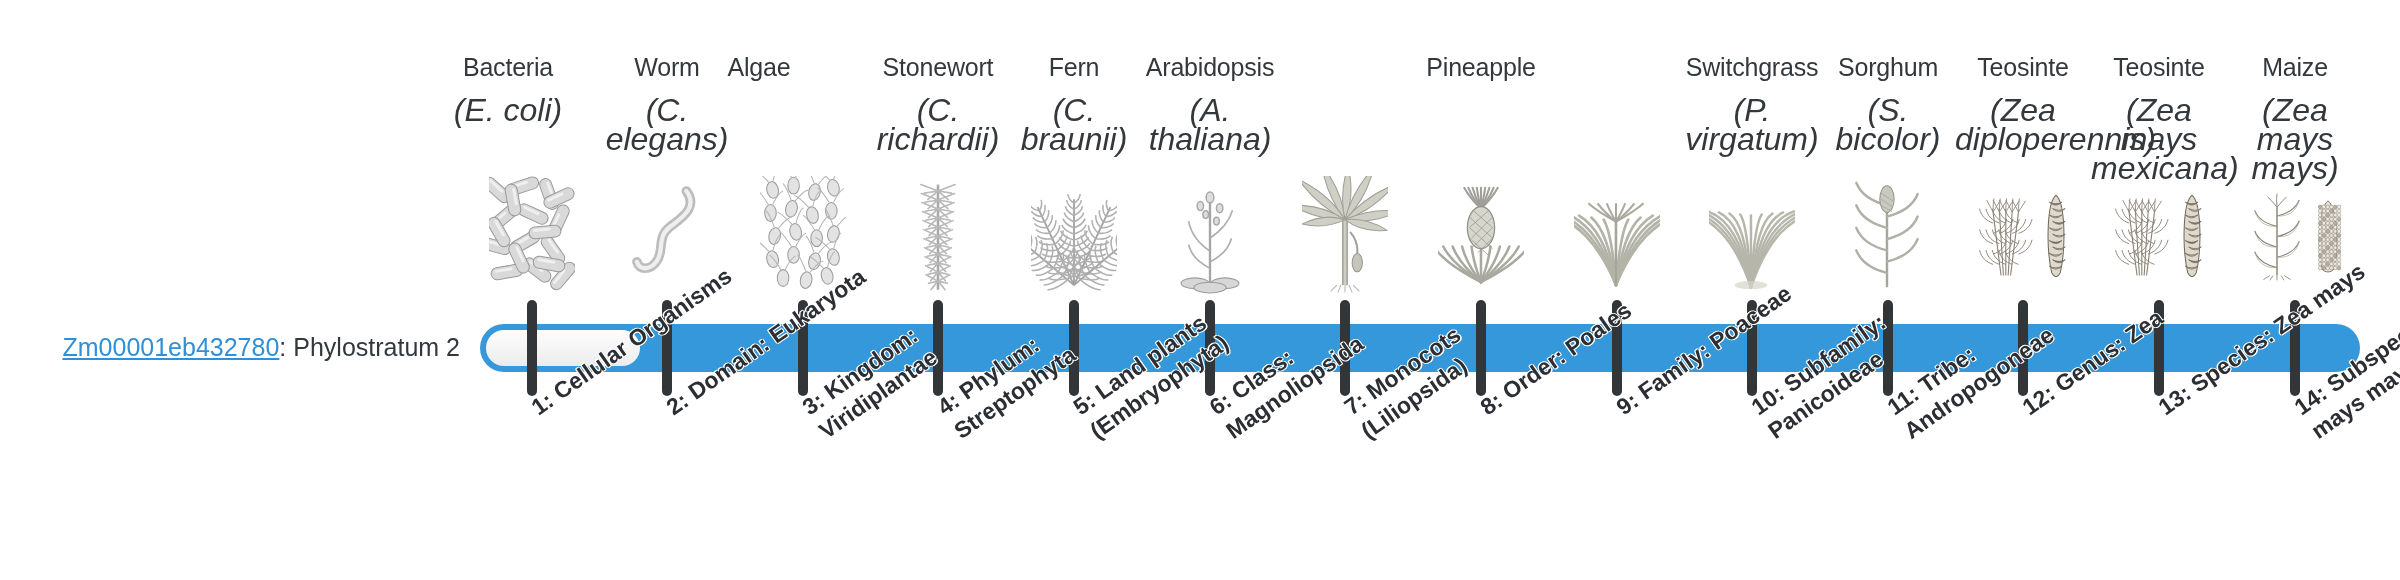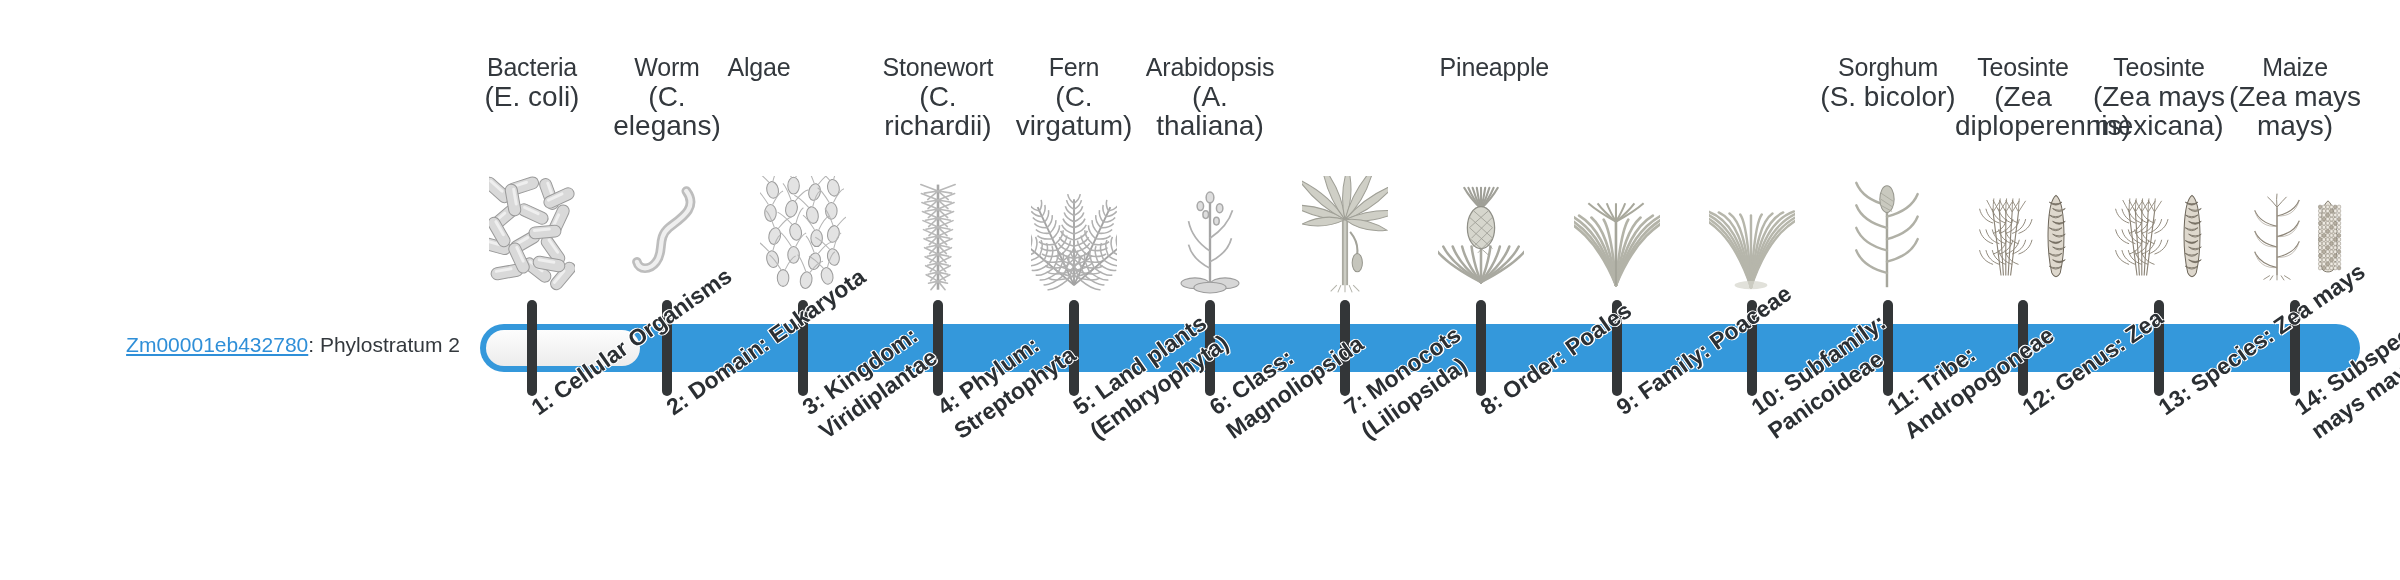--- a/index.html
+++ b/index.html
@@ -6,38 +6,38 @@
   body{
     width:2400px;height:580px;background:#ffffff;overflow:hidden;
     font-family:"Liberation Sans","DejaVu Sans",sans-serif;
     color:#2f3337;
   }
   #stage{position:relative;width:2400px;height:580px;}
 
   
   .gene-label{
     position:absolute;left:40px;top:332px;width:420px;
-    text-align:right;font-size:21px;line-height:1.2;white-space:nowrap;
+    text-align:right;font-size:25px;line-height:1.2;white-space:nowrap;
   }
   .gene-id{color:#2f8fd8;text-decoration:underline;cursor:pointer;}
   .gene-rest{color:#33383d;}
 
   
   .cols{position:absolute;left:0;top:0;width:2400px;height:580px;}
   .col{
     position:absolute;top:52px;width:136px;margin-left:-68px;
     text-align:center;
   }
   .common{
     font-size:25px;line-height:30px;color:#33383d;font-weight:400;
     letter-spacing:-0.2px;
   }
   .latin{
-    font-size:28px;line-height:29px;color:#33383d;
-    margin-top:0;
+    font-size:32px;line-height:29px;color:#33383d;font-style:italic;
+    margin-top:14px;
   }
 
   
   .imgrow{
     position:absolute;top:168px;width:150px;margin-left:-75px;height:126px;
     display:flex;align-items:flex-end;justify-content:center;gap:4px;
   }
   .ill{display:block;}
 
   
@@ -69,21 +69,21 @@
 </head>
 <body>
 
 <div id="stage">
 
   <div class="gene-label">
     <span class="gene-id">Zm00001eb432780</span><span class="gene-rest">: </span><span class="gene-rest">Phylostratum 2</span>
   </div>
 
   <div class="cols" id="columns">
-      <div class="col" style="left: 532px;">
+      <div class="col" style="left: 508px;">
         <div class="common">Bacteria</div>
         <div class="latin">(E. coli)</div>
       </div>
       <div class="imgrow" style="left: 532px;">
         <span>
           <svg class="ill" width="86" height="118" viewBox="0 0 86 110">
       <rect width="86" height="110" fill="#ffffff"></rect>
             <g transform="translate(8,10) rotate(42)">
         <rect x="-16" y="-6" width="32" height="12" rx="6" fill="#d9d9d9" stroke="#9a9a9a" stroke-width="1"></rect>
         <rect x="-12" y="-4" width="18" height="3" rx="1.5" fill="#f2f2f2" opacity=".85"></rect>
@@ -326,21 +326,21 @@
             </g>
             <g transform="translate(40,98)">
         <path d="M0 0 L-11 -6 M0 0 L-8.8 2 M0 0 L-6.6 8
                  M0 0 L11 -6 M0 0 L8.8 2 M0 0 L6.6 8" stroke="#b9b9b9" stroke-width="1.5" fill="none" stroke-linecap="round"></path>
             </g>
           </svg>
         </span>
       </div>
       <div class="col" style="left: 1074px;">
         <div class="common">Fern</div>
-        <div class="latin">(C. virgatum)</div>
+        <div class="latin">(C. braunii)</div>
       </div>
       <div class="imgrow" style="left: 1074px;">
         <span>
           <svg class="ill" width="86" height="118" viewBox="0 0 84 110">
             <g transform="translate(42,104) rotate(-50)">
             <path d="M0 0 L0 -84" stroke="#a3a3a3" stroke-width="1.8"></path>
               <path d="M0 -8 q -16 -3 -20 -9" stroke="#b0b0b0" stroke-width="1.5" fill="none"></path>
               <path d="M0 -8 q 16 -3 20 -9" stroke="#b0b0b0" stroke-width="1.5" fill="none"></path>
               <path d="M0 -14 q -15.076923076923077 -3 -18.846153846153847 -9" stroke="#b0b0b0" stroke-width="1.5" fill="none"></path>
               <path d="M0 -14 q 15.076923076923077 -3 18.846153846153847 -9" stroke="#b0b0b0" stroke-width="1.5" fill="none"></path>
@@ -543,21 +543,21 @@
         <path d="M0 0 q 10 -18.900000000000002 3 -42 q -9 21 -3 42" fill="#cfcfc6" stroke="#9f9f96" stroke-width="1"></path>
             </g>
       <path d="M47 52 q 10 12 6 26" stroke="#a3a39a" stroke-width="2" fill="none"></path>
       <ellipse cx="54" cy="82" rx="5" ry="9" fill="#c5c5bc" stroke="#97978e" stroke-width="1"></ellipse>
       <g stroke="#b4b4ab" stroke-width="1">
         <path d="M34 104 l-6 6 M38 104 l-3 7 M46 104 l3 7 M50 104 l6 6 M42 104 l0 7"></path>
       </g>
     </svg>
         </span>
       </div>
-      <div class="col" style="left: 1481px; text-align: right;">
+      <div class="col" style="left: 1481px;">
         <div class="common">Pineapple</div>
       </div>
       <div class="imgrow" style="left: 1481px;">
         <span>
           <svg class="ill" width="86" height="118" viewBox="0 0 82 110">
       <path d="M41 100 q -35 -18 -45 -34" stroke="#a9a9a0" stroke-width="2.4" fill="none" stroke-linecap="round"></path>
             <path d="M41 100 q -28 -18 -36 -34" stroke="#a9a9a0" stroke-width="2.4" fill="none" stroke-linecap="round"></path>
             <path d="M41 100 q -21 -18 -27 -34" stroke="#a9a9a0" stroke-width="2.4" fill="none" stroke-linecap="round"></path>
             <path d="M41 100 q -14 -18 -18 -34" stroke="#a9a9a0" stroke-width="2.4" fill="none" stroke-linecap="round"></path>
             <path d="M41 100 q -7 -18 -9 -34" stroke="#a9a9a0" stroke-width="2.4" fill="none" stroke-linecap="round"></path>
@@ -602,20 +602,24 @@
             <path d="M41 42 q -18 -10 -27 -18" stroke="#a8a89c" stroke-width="2" fill="none"></path>
             <path d="M41 42 q -12 -10 -18 -18" stroke="#a8a89c" stroke-width="2" fill="none"></path>
             <path d="M41 42 q -6 -10 -9 -18" stroke="#a8a89c" stroke-width="2" fill="none"></path>
             <path d="M41 42 q 0 -10 0 -18" stroke="#a8a89c" stroke-width="2" fill="none"></path>
             <path d="M41 42 q 6 -10 9 -18" stroke="#a8a89c" stroke-width="2" fill="none"></path>
             <path d="M41 42 q 12 -10 18 -18" stroke="#a8a89c" stroke-width="2" fill="none"></path>
             <path d="M41 42 q 18 -10 27 -18" stroke="#a8a89c" stroke-width="2" fill="none"></path>
       <path d="M41 104 L41 40" stroke="#a5a59a" stroke-width="2"></path>
           </svg>
         </span>
+      </div>
+      <div class="col" style="left: 1752px;">
+        <div class="common">Switchgrass</div>
+        <div class="latin">(P. virgatum)</div>
       </div>
       <div class="imgrow" style="left: 1752px;">
         <span>
           <svg class="ill" width="86" height="118" viewBox="0 0 84 110">
             <path d="M41 106 C 25.25 59.800000000000004 4.25 36.7 -32.5 29" stroke="#b6b6ab" stroke-width="2.4" fill="none" stroke-linecap="round"></path>
             <path d="M41 106 C 27.5 60.4 9.500000000000004 37.599999999999994 -21.999999999999993 30" stroke="#b6b6ab" stroke-width="2.4" fill="none" stroke-linecap="round"></path>
             <path d="M41 106 C 29.75 61 14.75 38.5 -11.5 31" stroke="#b6b6ab" stroke-width="2.4" fill="none" stroke-linecap="round"></path>
             <path d="M41 106 C 32 61.6 20 39.39999999999999 -1 32" stroke="#b6b6ab" stroke-width="2.4" fill="none" stroke-linecap="round"></path>
             <path d="M41 106 C 34.25 62.2 25.25 40.3 9.500000000000004 33" stroke="#b6b6ab" stroke-width="2.4" fill="none" stroke-linecap="round"></path>
             <path d="M41 106 C 36.5 62.800000000000004 30.5 41.2 20 34" stroke="#b6b6ab" stroke-width="2.4" fill="none" stroke-linecap="round"></path>

